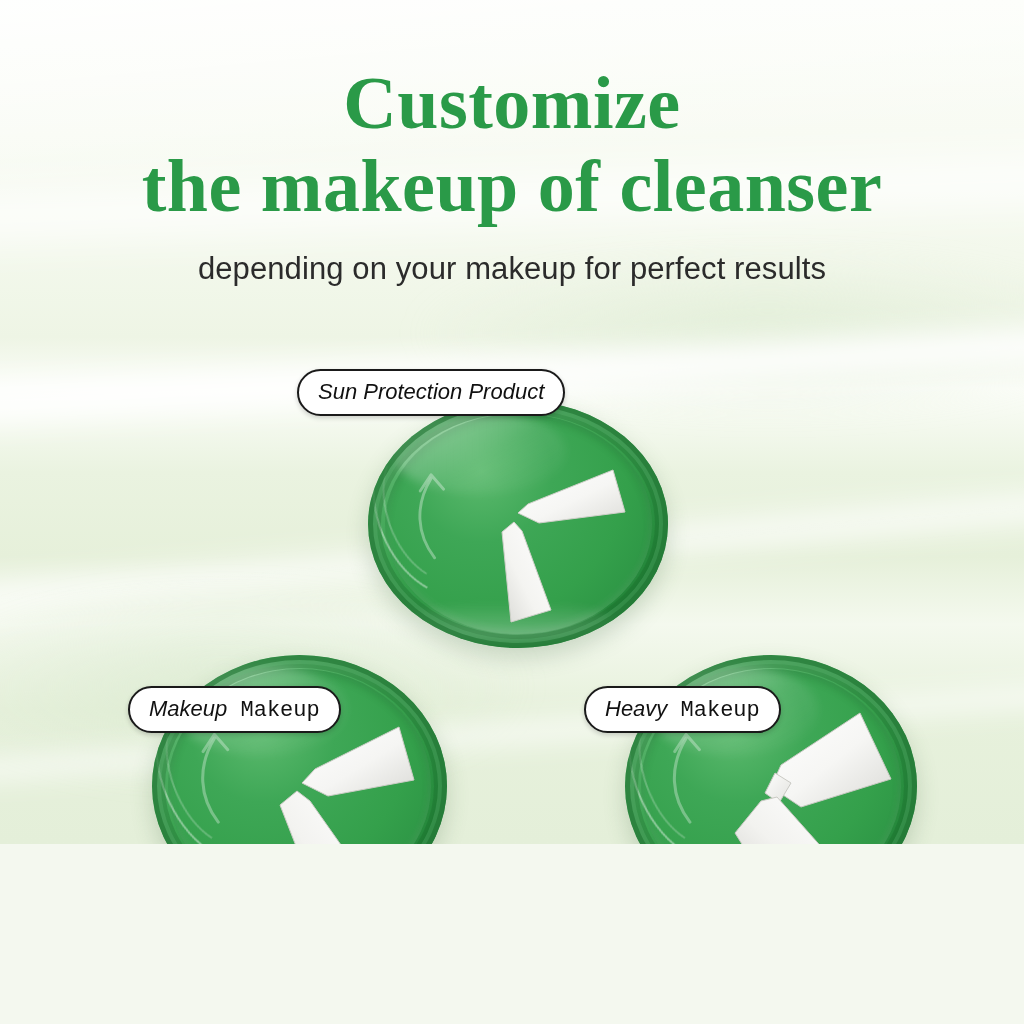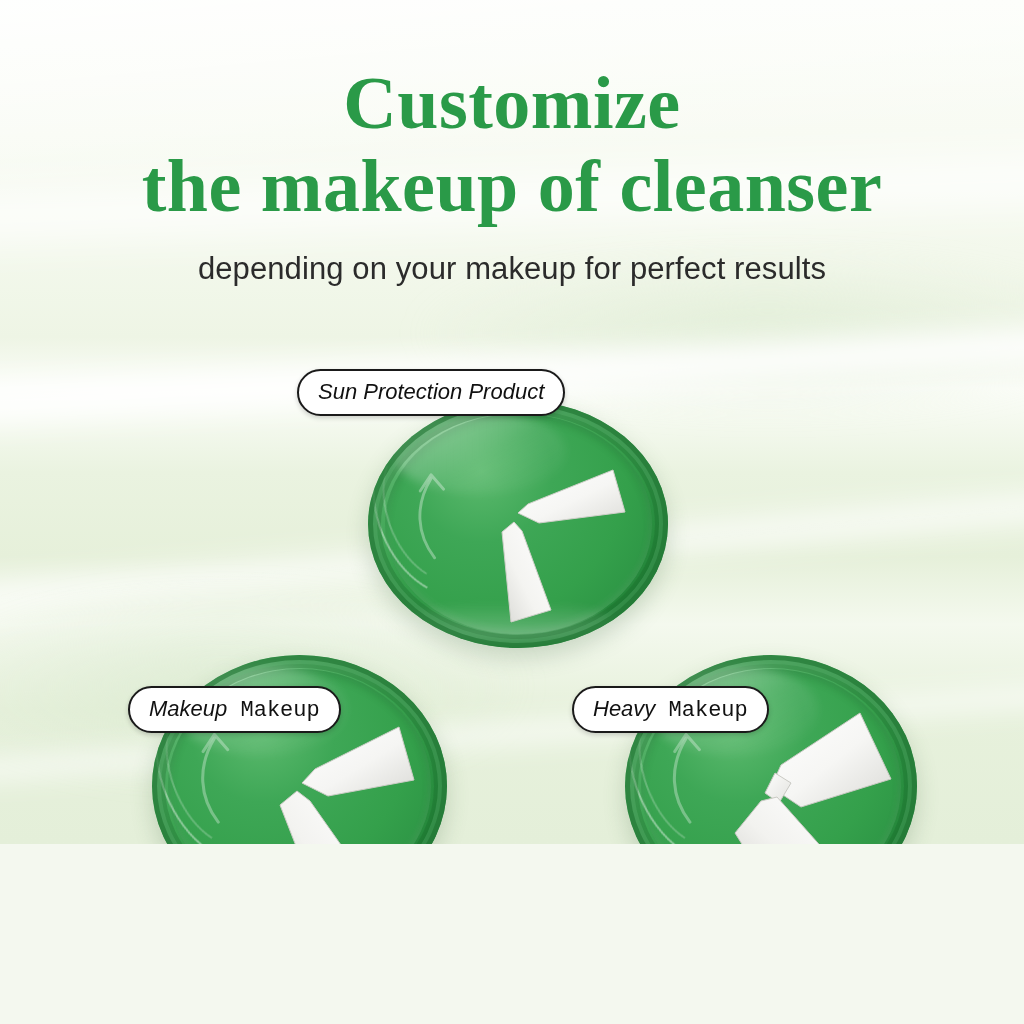--- a/index.html
+++ b/index.html
@@ -270,17 +270,17 @@
           <path d="M146 132 L156 110 L235 58 L266 124 L176 152 Z" fill="url(#w3a)" stroke="#c9c9c3" stroke-width="1"></path>
 
           <path d="M140 138 L150 118 L166 128 L154 148 Z" fill="url(#w3c)" stroke="#c9c9c3" stroke-width="1"></path>
 
           <path d="M136 146 L152 142 L216 214 L160 258 L110 178 Z" fill="url(#w3b)" stroke="#c9c9c3" stroke-width="1"></path>
         </svg>
       </div>
       <div class="rim"></div>
     </div>
   </div>
-  <div class="pill" style="left:572px;top:686px;">
+  <div class="pill" style="left:584px;top:686px;">
     <span class="ital">Heavy</span><span class="reg"> Makeup</span>
   </div>
 
 </div>
 
 </body></html>

